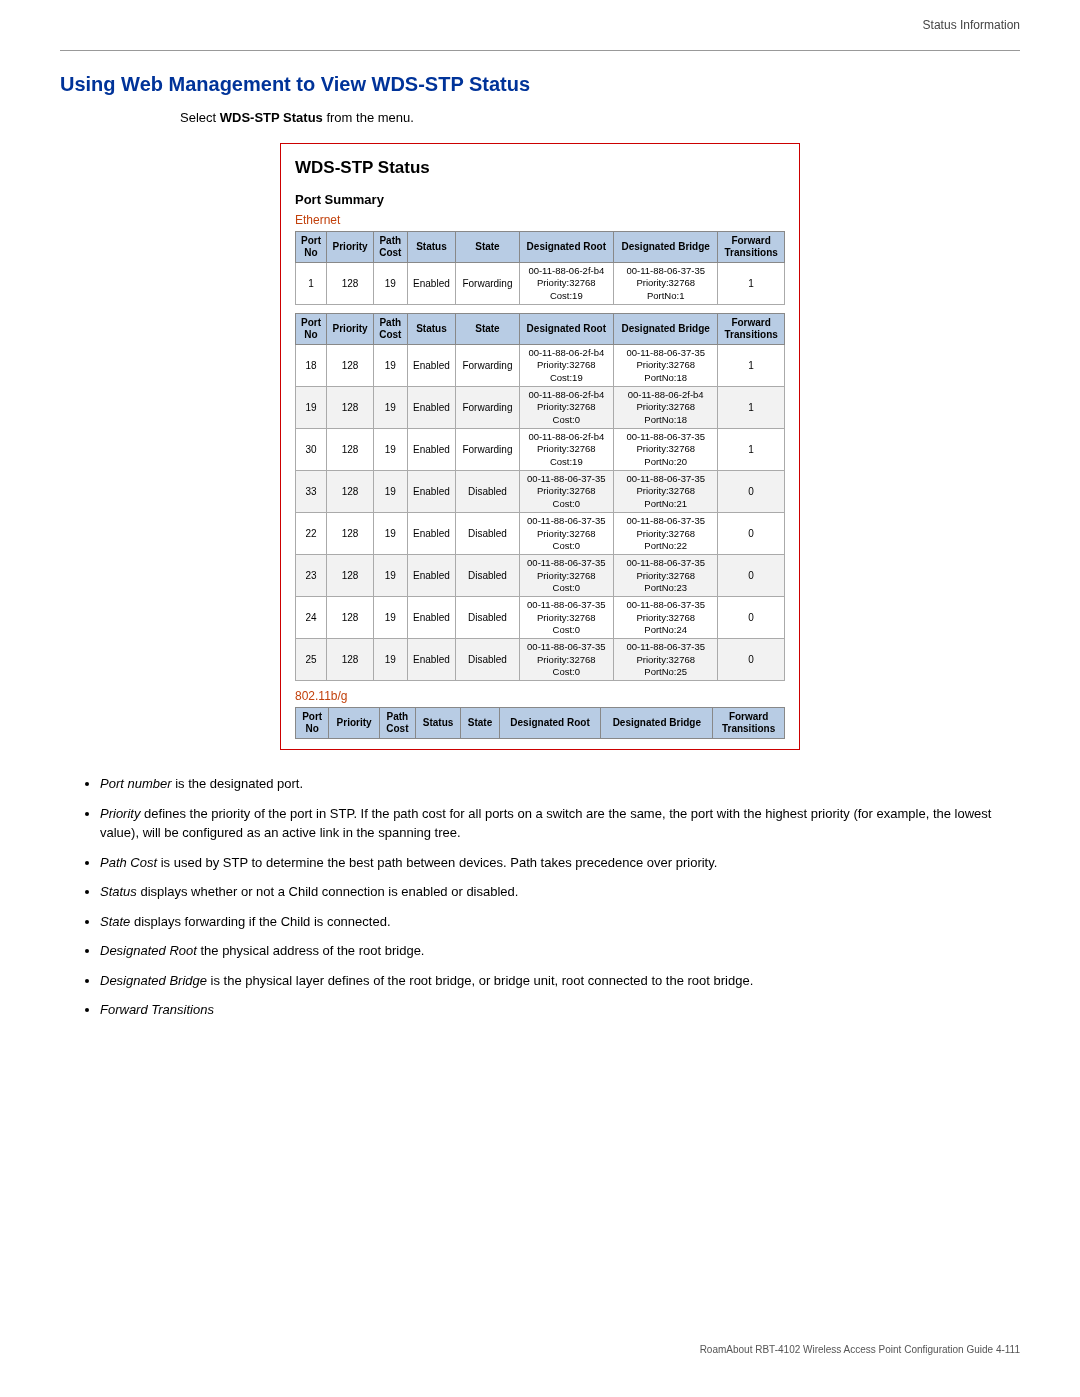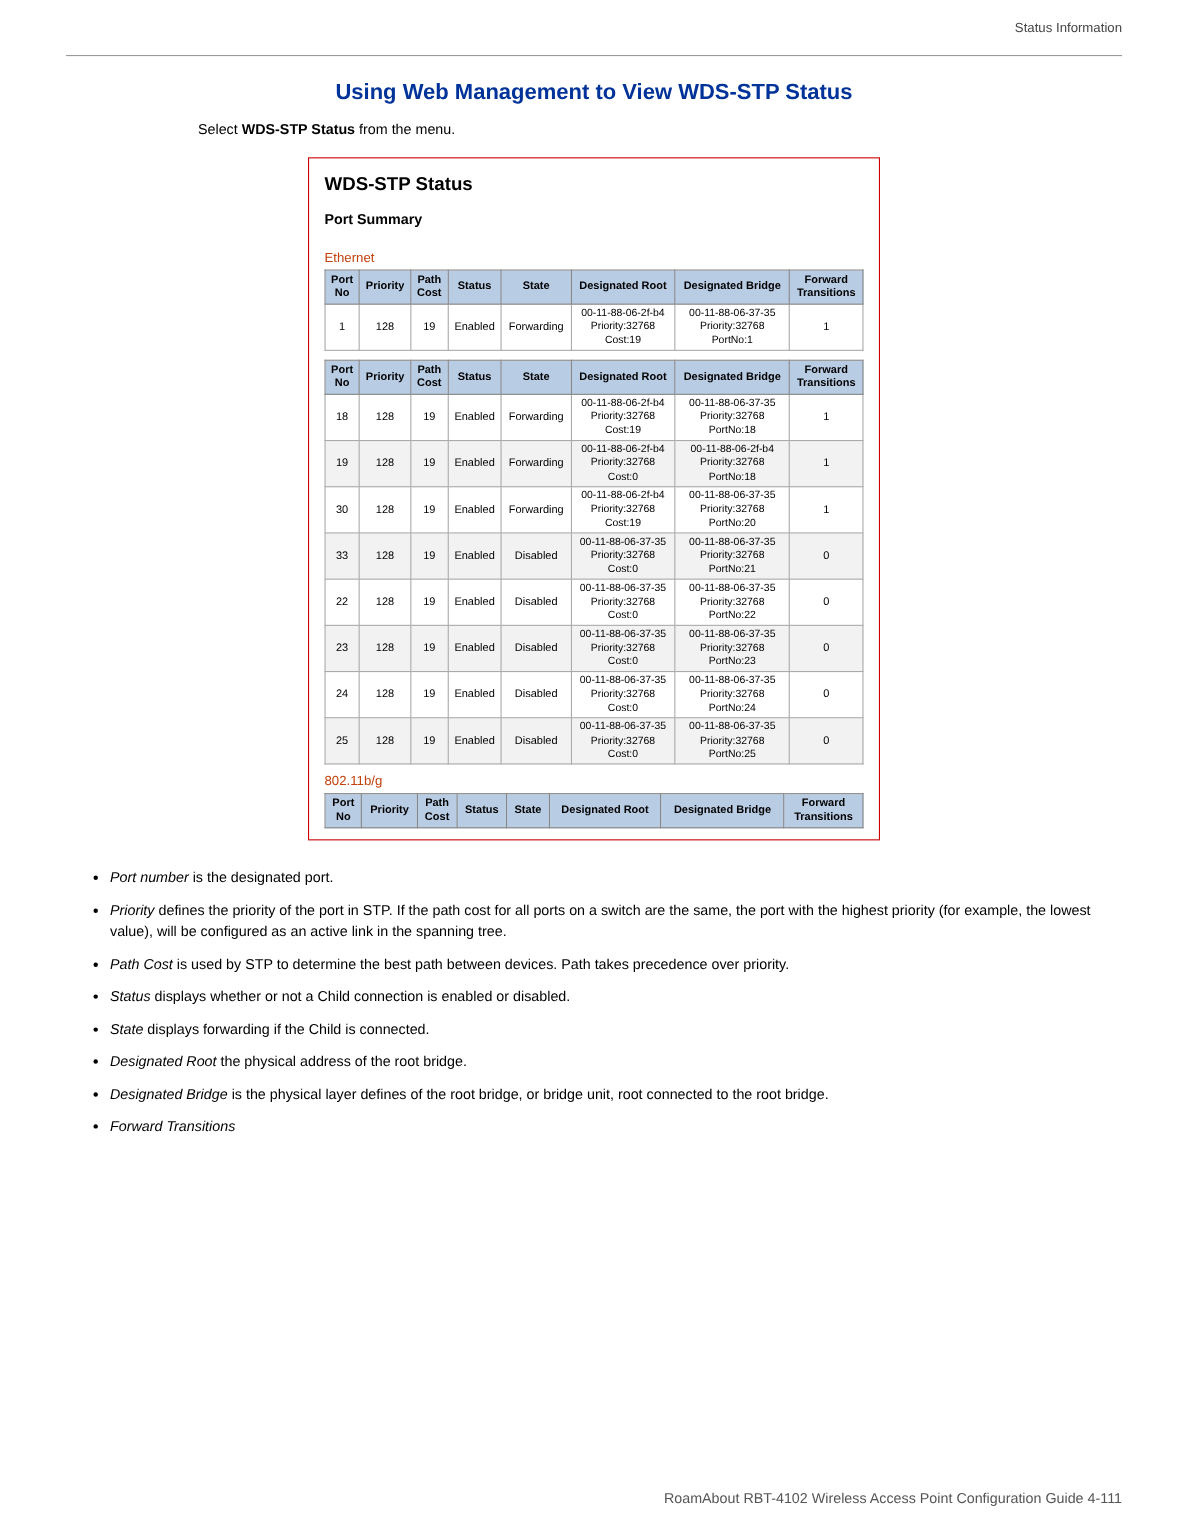--- a/index.html
+++ b/index.html
@@ -29,21 +29,20 @@
       border: none;
       border-top: 1.5px solid #999;
       margin-bottom: 22px;
       margin-top: 30px;
     }
     h1.page-title {
       font-size: 20px;
       font-weight: bold;
       color: #003399;
       margin-bottom: 14px;
-      text-align: center;
     }
     .intro-text {
       font-size: 13px;
       margin-bottom: 18px;
       margin-left: 120px;
     }
     .intro-text b { font-weight: bold; }
 
     
     .wds-box {
@@ -55,21 +54,21 @@
     }
     .wds-box-title {
       font-size: 17px;
       font-weight: bold;
       color: #000;
       margin-bottom: 14px;
     }
     .section-label {
       font-size: 13px;
       font-weight: bold;
-      margin-bottom: 20px;
+      margin-bottom: 6px;
       margin-top: 10px;
     }
     .sub-label {
       font-size: 12px;
       margin-bottom: 4px;
       color: #c2410c;
     }
 
     
     table.stp-table {
@@ -106,23 +105,23 @@
     .bullet-list li {
       margin-bottom: 10px;
       font-size: 13px;
       line-height: 1.5;
       list-style-type: disc;
     }
     .bullet-list li i { font-style: italic; }
 
     .bottom-footer {
       position: absolute;
-      bottom: 28px;
+      bottom: 42px;
       right: 60px;
-      font-size: 13px;
+      font-size: 10px;
       color: #555;
     }
 
     .spacer { height: 8px; }
   </style>
 </head>
 <body>
 
 <div class="page-container">
   <div class="top-right">Status Information</div>

